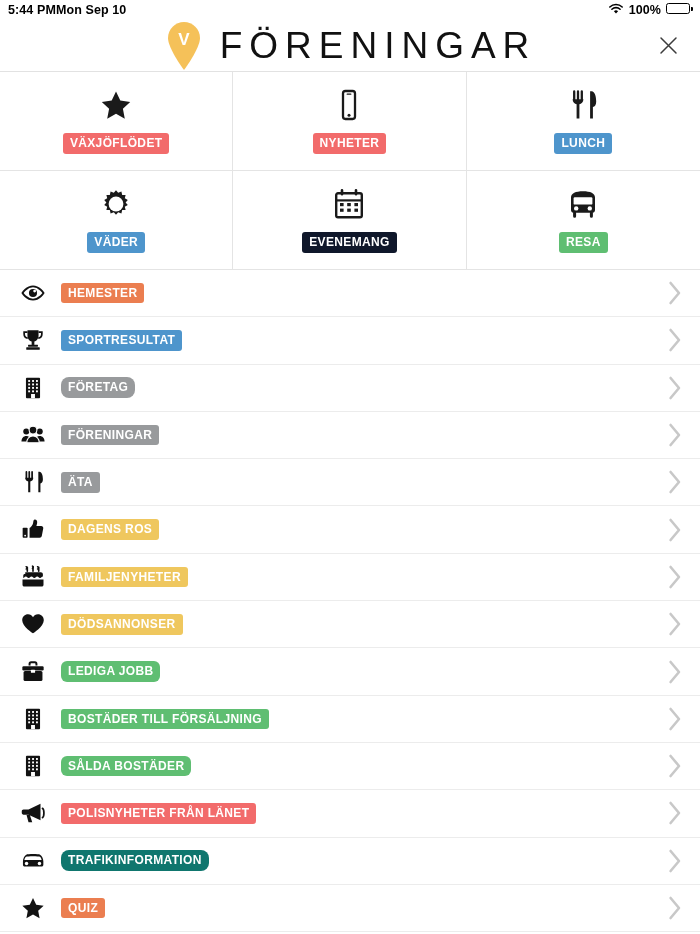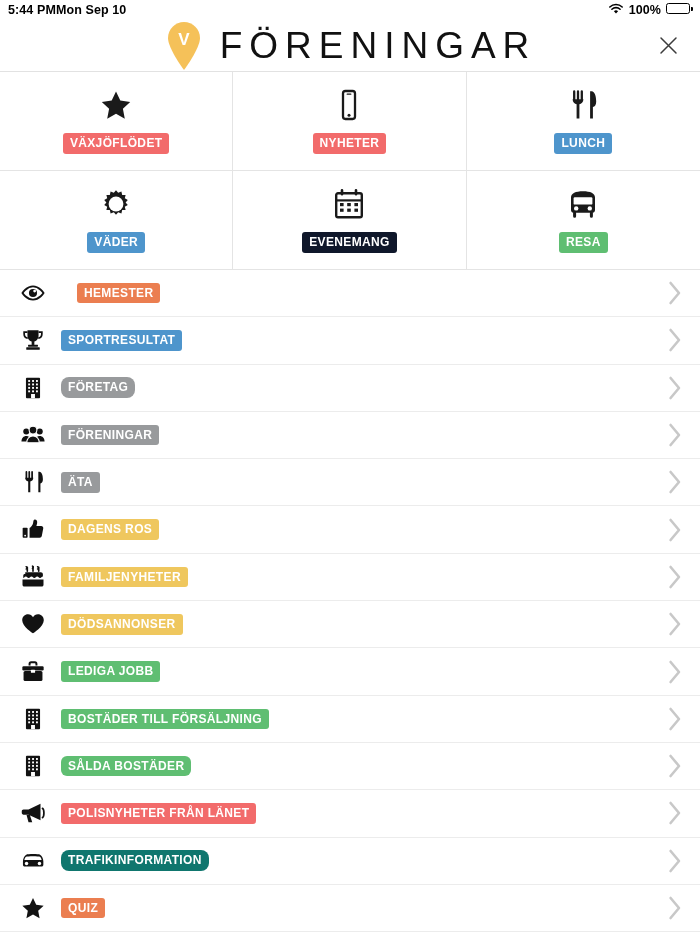--- a/index.html
+++ b/index.html
@@ -262,21 +262,21 @@
 
 <div class="list">
     <div class="row">
       <span class="row-icon">
         <svg width="24" height="24" viewBox="0 0 32 32" style="display:block">
           <path d="M16 7.2 C7.2 7.2 2 16 2 16 s5.2 8.8 14 8.8 S30 16 30 16 S24.8 7.2 16 7.2 Z" fill="none" stroke="currentColor" stroke-width="2.5"></path>
          <circle cx="16" cy="16" r="5.4" fill="currentColor"></circle>
          <circle cx="18.2" cy="13.4" r="1.9" fill="#ffffff"></circle>
         </svg>
       </span>
-      <span class="badge" style="background: rgb(235, 126, 80); margin-left: 16px;">HEMESTER</span>
+      <span class="badge" style="background: rgb(235, 126, 80);">HEMESTER</span>
       <span class="row-chevron">
         <svg width="14" height="24" viewBox="0 0 14 24" style="display:block">
                 <path d="M2.6 2 L11 12 L2.6 22" fill="none" stroke="currentColor" stroke-width="2.6" stroke-linecap="round" stroke-linejoin="round"></path>
               </svg>
       </span>
     </div>
     <div class="row">
       <span class="row-icon">
         <svg width="24" height="24" viewBox="0 0 32 32" style="display:block">
           <path d="M8.6 3 h14.8 v7.2 c0 4.6 -3.3 7.8 -7.4 7.8 s-7.4 -3.2 -7.4 -7.8 Z" fill="currentColor"></path>
@@ -401,21 +401,21 @@
     </div>
     <div class="row">
       <span class="row-icon">
         <svg width="24" height="24" viewBox="0 0 32 32" style="display:block">
           <path d="M11.4 7.4 v-2.2 c0 -1.2 0.9 -2.1 2.1 -2.1 h5 c1.2 0 2.1 0.9 2.1 2.1 v2.2" fill="none" stroke="currentColor" stroke-width="2.6"></path>
          <rect x="1.8" y="8.4" width="28.4" height="5.6" rx="1.6" fill="currentColor"></rect>
          <rect x="3.4" y="14.6" width="25.2" height="13.4" rx="2" fill="currentColor"></rect>
          <rect x="13.2" y="13" width="5.6" height="4" rx="0.8" fill="#ffffff"></rect>
         </svg>
       </span>
-      <span class="badge" style="background: rgb(95, 190, 114);">LEDIGA JOBB</span>
+      <span class="badge" style="background: rgb(95, 190, 114); border-radius: 6px;">LEDIGA JOBB</span>
       <span class="row-chevron">
         <svg width="14" height="24" viewBox="0 0 14 24" style="display:block">
                 <path d="M2.6 2 L11 12 L2.6 22" fill="none" stroke="currentColor" stroke-width="2.6" stroke-linecap="round" stroke-linejoin="round"></path>
               </svg>
       </span>
     </div>
     <div class="row">
       <span class="row-icon">
         <svg width="24" height="24" viewBox="0 0 32 32" style="display:block">
           <rect x="6.6" y="2.4" width="18.8" height="27.2" rx="1.2" fill="currentColor"></rect>

